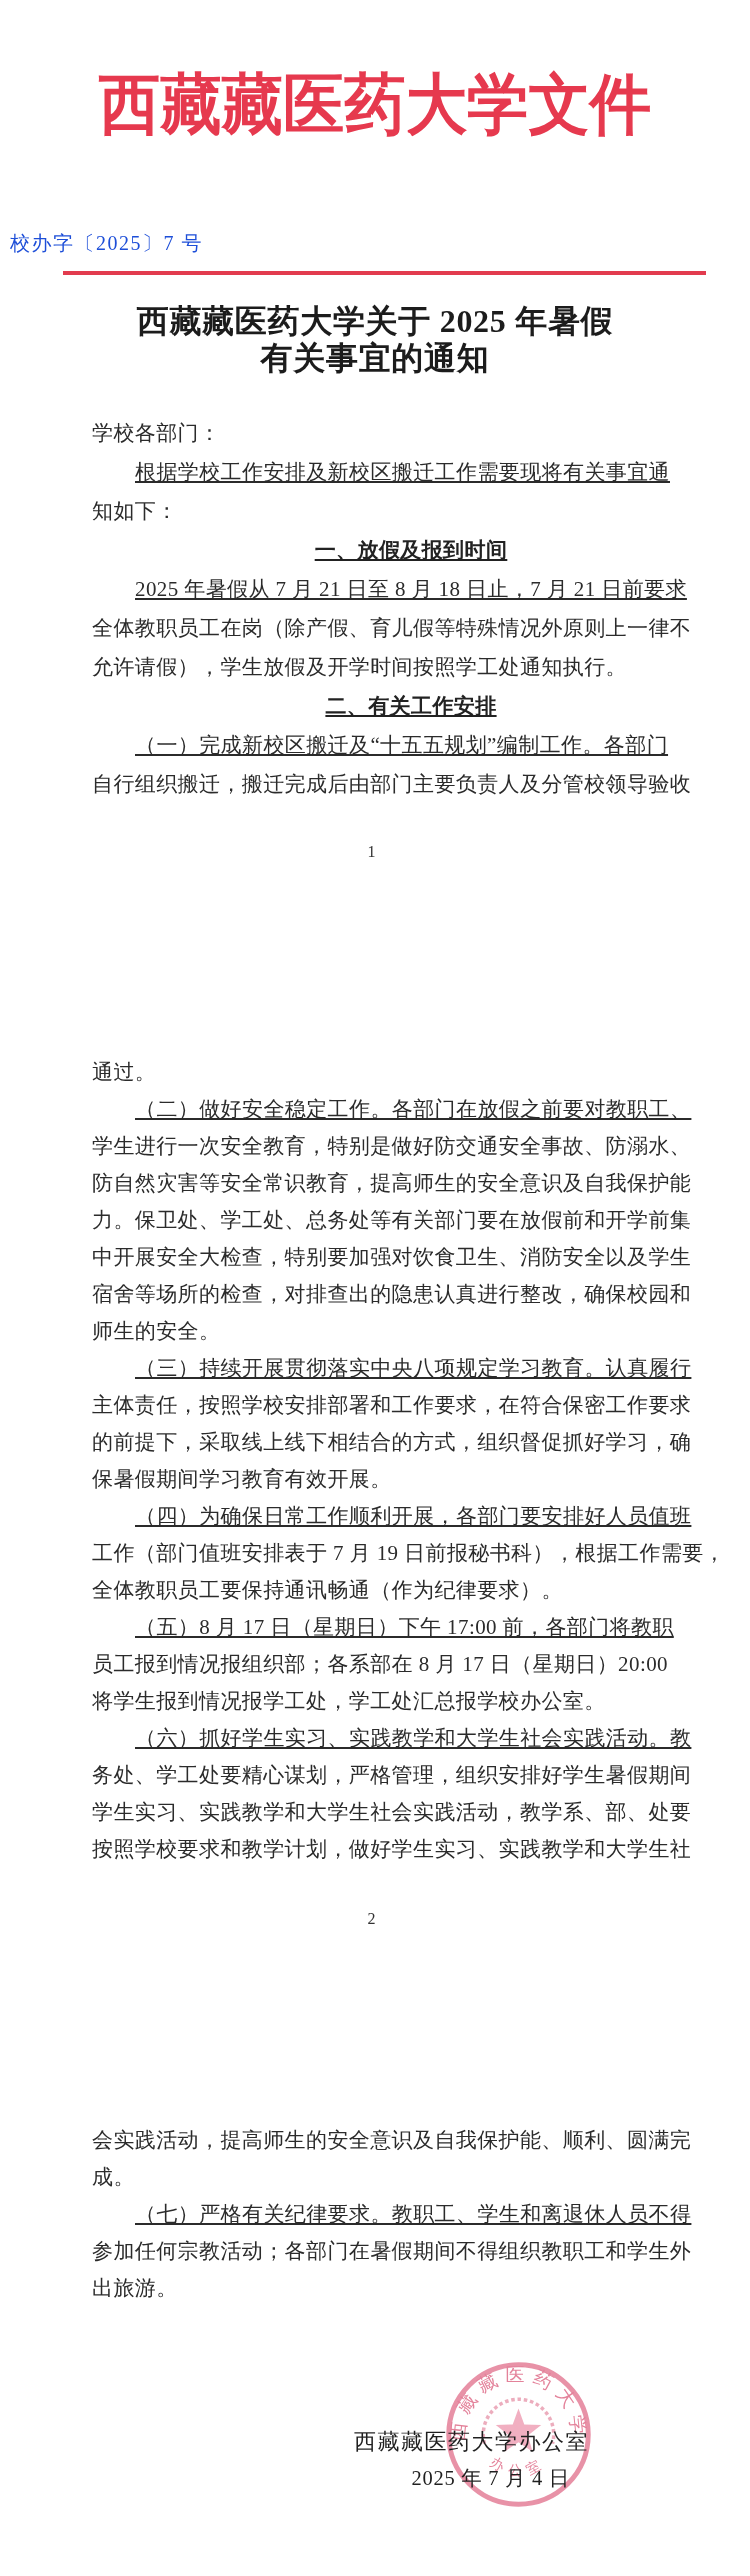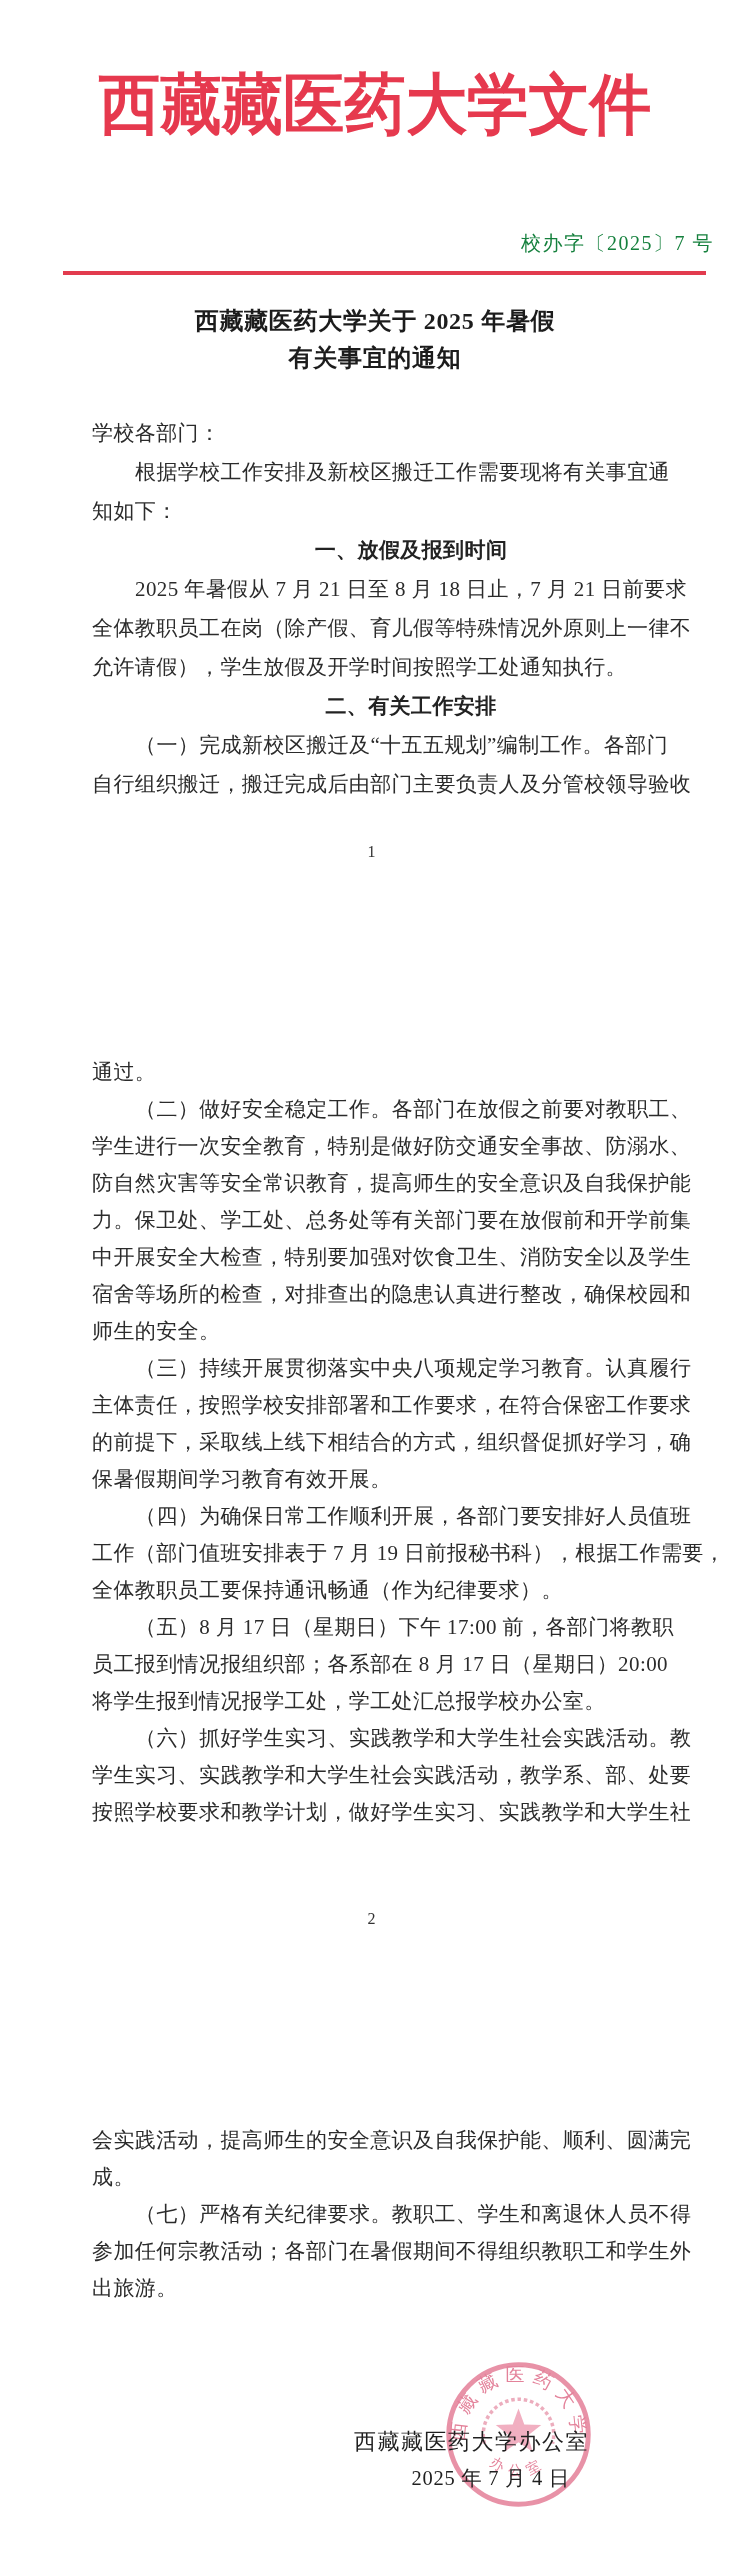--- a/index.html
+++ b/index.html
@@ -21,56 +21,56 @@
     line-height: 76px;
     font-weight: bold;
     color: #e6394e;
     transform: scaleX(0.93);
     transform-origin: center;
     white-space: nowrap;
   }
   .doc-number {
     position: absolute;
     top: 230px; left: 0; width: 704px;
-    text-align: right;
+    text-align: left;
     font-size: 20px;
-    color: #15803d;
+    color: #1d4ed8;
     letter-spacing: 1.5px;
   }
   .red-rule {
     position: absolute;
     top: 271px; left: 53px;
     width: 643px; height: 4.4px;
     background: #e23b4e;
   }
   .doc-title {
     position: absolute;
     top: 303px; left: 0; width: 100%;
     text-align: center;
-    font-size: 24px;
+    font-size: 32px;
     line-height: 37px;
     font-weight: bold;
     color: #1c1c1c;
     letter-spacing: 0.7px;
   }
   .body-block {
     position: absolute;
     left: 82px;
     width: 595px;
     font-size: 21px;
     white-space: nowrap;
   }
   .p1 { top: 414px; }
   .p1 .doc-line { line-height: 39px; height: 39px; }
   .p2 { top: 1054px; }
   .p2 .doc-line { line-height: 37px; height: 37px; }
   .p3 { top: 2122px; }
   .p3 .doc-line { line-height: 37px; height: 37px; }
   .doc-line { letter-spacing: 0.4px; }
-  .doc-line.indent { padding-left: 43px; }
+  .doc-line.indent { padding-left: 43px; text-decoration: underline; }
   .doc-line.bold { font-weight: bold; color: #222; text-align: center; }
   .page-num {
     position: absolute;
     left: 0; width: 723px;
     text-align: center;
     font-size: 16px;
     color: #333;
   }
   .pn1 { top: 843px; }
   .pn2 { top: 1910px; }
@@ -147,20 +147,21 @@
       <div class="doc-line">主体责任，按照学校安排部署和工作要求，在符合保密工作要求</div>
       <div class="doc-line">的前提下，采取线上线下相结合的方式，组织督促抓好学习，确</div>
       <div class="doc-line">保暑假期间学习教育有效开展。</div>
       <div class="doc-line indent">（四）为确保日常工作顺利开展，各部门要安排好人员值班</div>
       <div class="doc-line">工作（部门值班安排表于 7 月 19 日前报秘书科），根据工作需要，</div>
       <div class="doc-line">全体教职员工要保持通讯畅通（作为纪律要求）。</div>
       <div class="doc-line indent">（五）8 月 17 日（星期日）下午 17:00 前，各部门将教职</div>
       <div class="doc-line">员工报到情况报组织部；各系部在 8 月 17 日（星期日）20:00</div>
       <div class="doc-line">将学生报到情况报学工处，学工处汇总报学校办公室。</div>
       <div class="doc-line indent">（六）抓好学生实习、实践教学和大学生社会实践活动。教</div>
+      <div class="doc-line">务处、学工处要精心谋划，严格管理，组织安排好学生暑假期间</div>
       <div class="doc-line">学生实习、实践教学和大学生社会实践活动，教学系、部、处要</div>
       <div class="doc-line">按照学校要求和教学计划，做好学生实习、实践教学和大学生社</div>
     </div>
 
   <div class="page-num pn2">2</div>
 
   <div class="body-block p3">
       <div class="doc-line">会实践活动，提高师生的安全意识及自我保护能、顺利、圆满完</div>
       <div class="doc-line">成。</div>
       <div class="doc-line indent">（七）严格有关纪律要求。教职工、学生和离退休人员不得</div>

